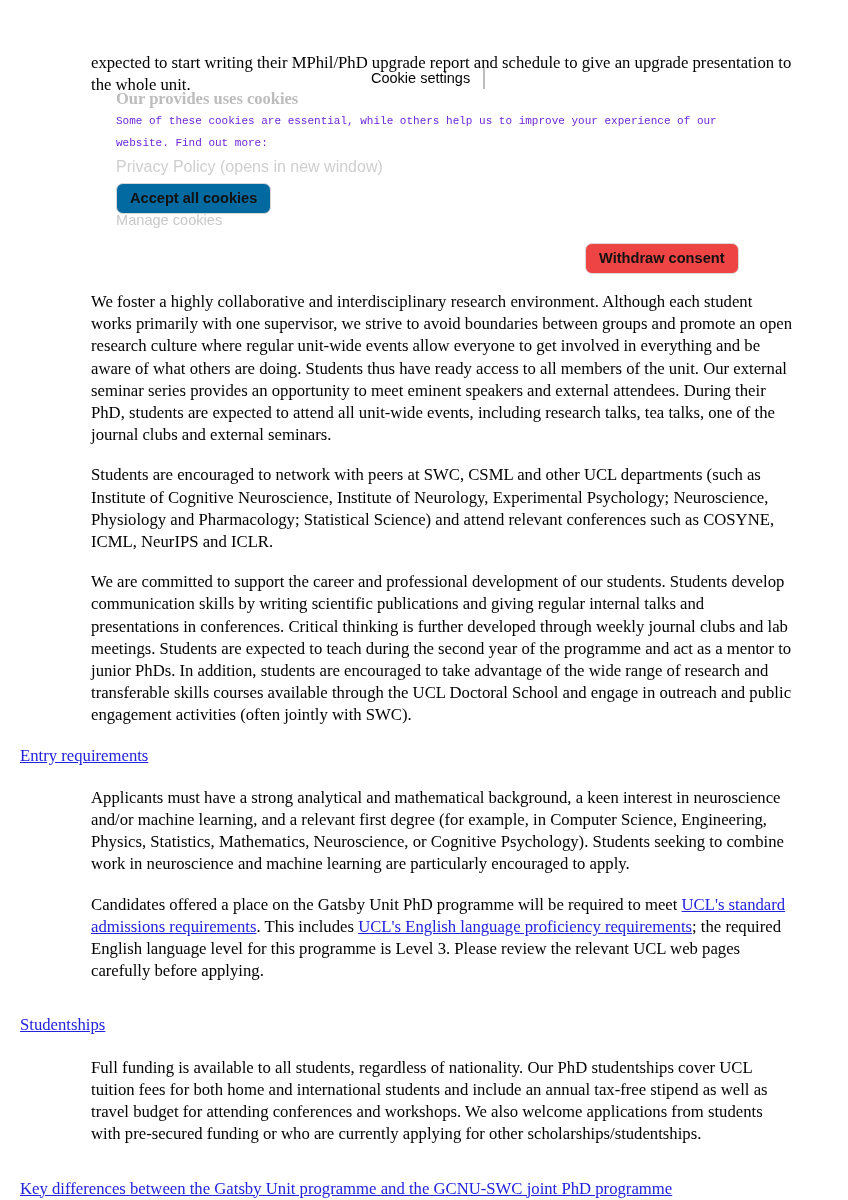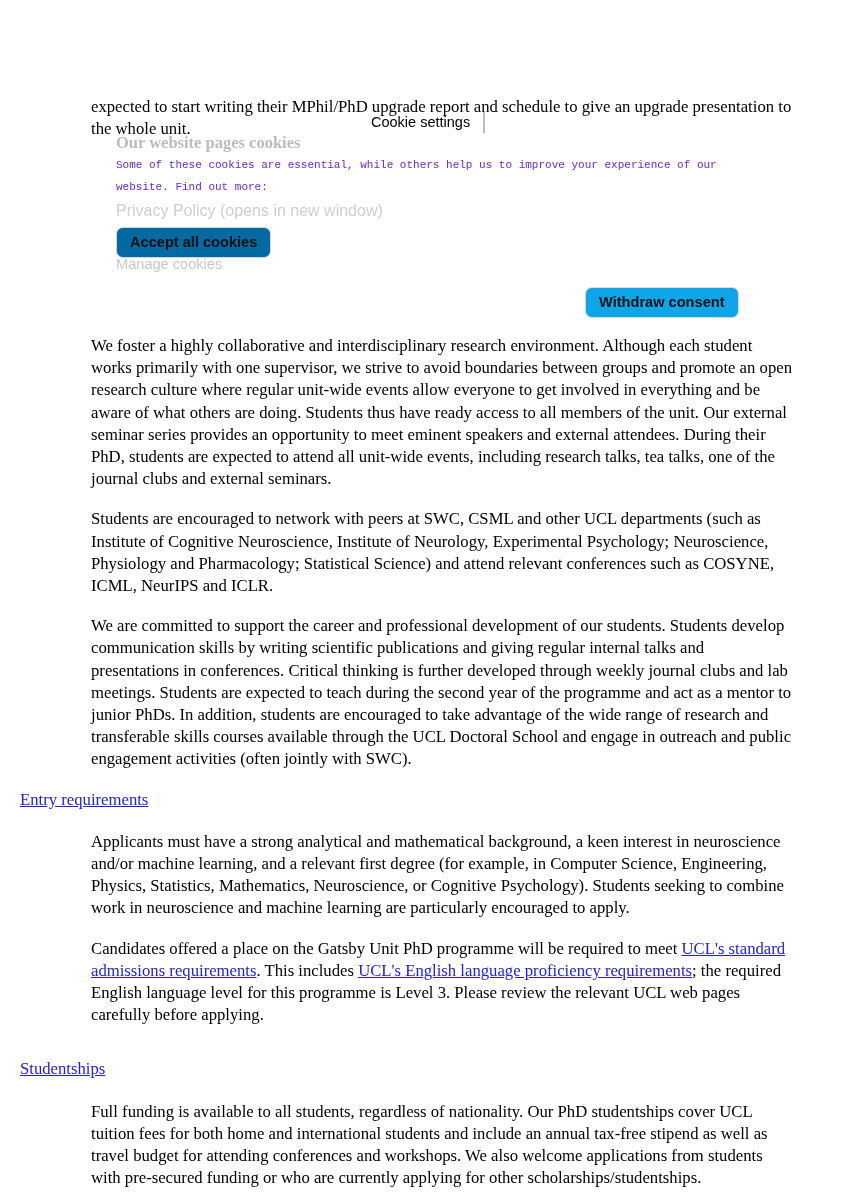--- a/index.html
+++ b/index.html
@@ -14,21 +14,20 @@
     overflow: hidden;
     font-family: "Liberation Serif", "DejaVu Serif", serif;
     color: #000000;
     -webkit-font-smoothing: antialiased;
   }
 
   .page {
     position: relative;
     width: 848px;
     height: 1156px;
-    margin-top: 44px;
   }
 
   
   .intro-para {
     position: absolute;
     left: 91px;
     top: 35px;
     width: 702px;
     font-size: 16.7px;
     line-height: 22.2px;
@@ -115,21 +114,21 @@
     color: #c9c9c9;
     cursor: pointer;
   }
   .withdraw-btn {
     position: absolute;
     left: 585px;
     top: 243px;
     padding: 5px 13px 6px 13px;
     border: 1px solid #dadada;
     border-radius: 7px;
-    background: #0ea5e9;
+    background: #ef4444;
     font-family: "Liberation Sans", "DejaVu Sans", sans-serif;
     font-weight: bold;
     font-size: 14.6px;
     line-height: 18px;
     color: #111111;
     white-space: nowrap;
     cursor: pointer;
     box-sizing: border-box;
   }
 
@@ -169,21 +168,21 @@
 <div class="page">
 
   <p class="intro-para">expected to start writing their MPhil/PhD upgrade report and schedule to give an upgrade presentation to the whole unit.</p>
 
   <div class="cookie-settings-row">
     <span class="cookie-settings-label">Cookie settings</span>
     <span class="cookie-settings-bar"></span>
   </div>
 
   <div class="cookie-banner">
-    <div class="cookie-title">Our website pages cookies</div>
+    <div class="cookie-title">Our provides uses cookies</div>
     <p class="cookie-body">Some of these cookies are essential, while others help us to improve your experience of our website. Find out more:</p>
     <div class="cookie-privacy">Privacy Policy (opens in new window)</div>
   </div>
 
   <button class="accept-btn">Accept all cookies</button>
 
   <div class="manage-cookies">Manage cookies</div>
 
   <button class="withdraw-btn">Withdraw consent</button>
 

